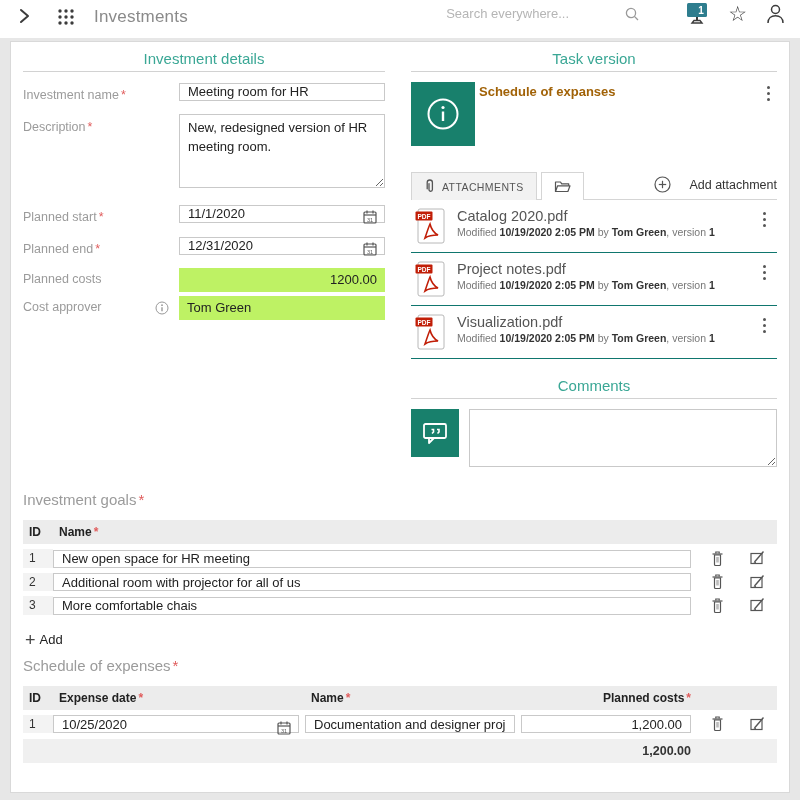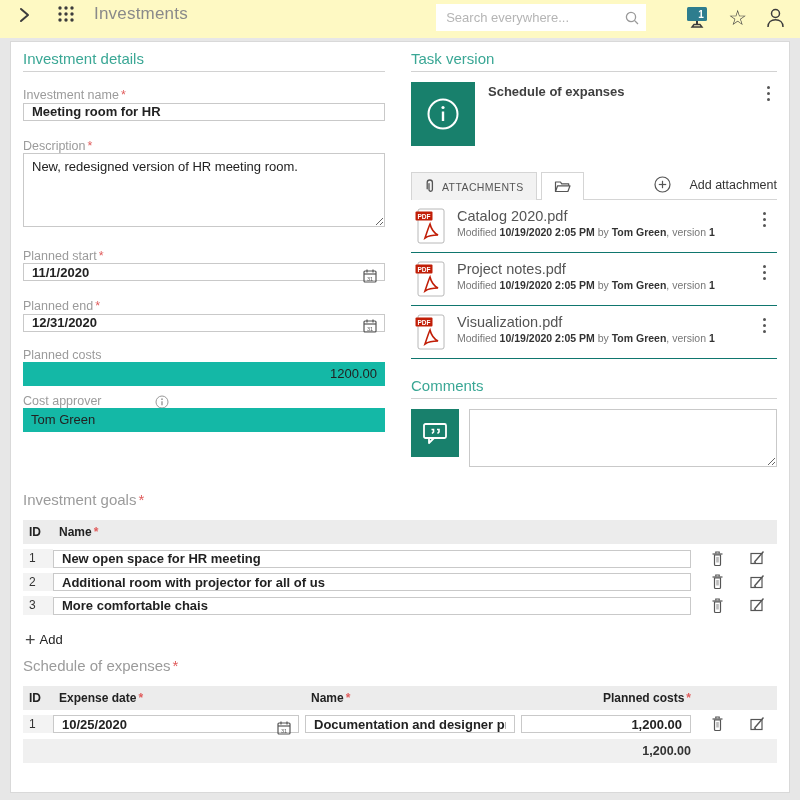--- a/index.html
+++ b/index.html
@@ -6,23 +6,23 @@
   html,body { margin:0; padding:0; }
   body {
     width:800px; height:800px;
     background:#e7e7e7;
     font-family:"Liberation Sans", sans-serif;
     color:#333;
     overflow:hidden;
   }
   
   .topbar {
-    height:38px; background:#fef9c3;
-    display:flex; align-items:flex-start;
-    padding:4px 14px;
+    height:38px; background:#ffffff;
+    display:flex; align-items:flex-end;
+    padding:11px 14px;
   }
   .tb-chevron { width:26px; height:22px; display:flex; align-items:center; cursor:pointer; }
   .tb-grid { margin-left:16px; width:24px; height:20px; display:flex; align-items:center; cursor:pointer; }
   .tb-title { margin-left:14px; font-size:17px; color:#8a8a8a; letter-spacing:.2px; }
   .tb-search {
     margin-left:auto; margin-right:38px;
     width:210px; height:27px; background:#ffffff;
     display:flex; align-items:center; padding:0 8px;
   }
   .tb-search input {
@@ -40,51 +40,51 @@
     border:1px solid #d9d9d9;
     padding:8px 12px 12px 12px;
     height:752px;
   }
   .columns { display:flex; gap:26px; }
   .col-left { width:362px; flex:none; }
   .col-right { flex:1; min-width:0; }
   .section-title {
     color:#3aa795; font-size:15px;
     border-bottom:1px solid #d2d2d2;
-    padding-bottom:4px; margin-bottom:10px;
+    padding-bottom:4px; margin-bottom:10px;text-align:center;
   }
   .req { color:#e05c5c; margin-left:2px; }
   
-  .frow { display:flex; margin-bottom:12px;flex-direction:column; }
+  .frow { display:flex; margin-bottom:12px; }
   .flabel { width:156px; flex:none; padding-top:6px; font-size:12.5px; color:#9b9b9b; position:relative; }
   .fcontrol { flex:1; position:relative; }
   input.text, textarea.text {
     width:100%; border:1px solid #c9c9c9; background:#fff;
     font-size:13px; color:#222; font-family:inherit;
     padding:4px 8px; outline:none;
   }
-  input.text { height:18px;font-weight:bold; }
+  input.text { height:18px; }
   textarea.text { height:74px; resize:vertical; line-height:1.45; }
   .date-wrap input { }
   .date-icon { position:absolute; right:7px; top:5px; }
   .ro-row { margin-bottom:4px; }
   .ro-row .flabel { padding-top:4px; }
   .ro-field {
-    background:#14b8a6; font-size:13px; color:#222;
+    background:#bef264; font-size:13px; color:#222;
     padding:4px 8px; min-height:24px;
   }
   .ro-right { text-align:right; }
   .label-info { position:absolute; right:10px; top:5px; }
   
   .task-block { display:flex; margin-bottom:26px; }
   .task-icon {
     width:64px; height:64px; background:#18806c; flex:none;
     display:flex; align-items:center; justify-content:center;
   }
-  .task-title { flex:1; padding:2px 0 0 13px; font-size:13px; font-weight:bold; color:#404040; }
+  .task-title { flex:1; padding:2px 0 0 4px; font-size:13px; font-weight:bold; color:#a16207; }
   .dots {
     width:18px; display:flex; flex-direction:column; align-items:center; gap:3px;
     padding-top:4px; cursor:pointer; flex:none;
   }
   .dots i { width:3px; height:3px; border-radius:50%; background:#555; }
   
   .tabs-row { display:flex; align-items:flex-end; border-bottom:1px solid #d5d5d5; }
   .tab {
     display:flex; align-items:center; gap:6px;
     border:1px solid #d5d5d5; border-bottom:none;

